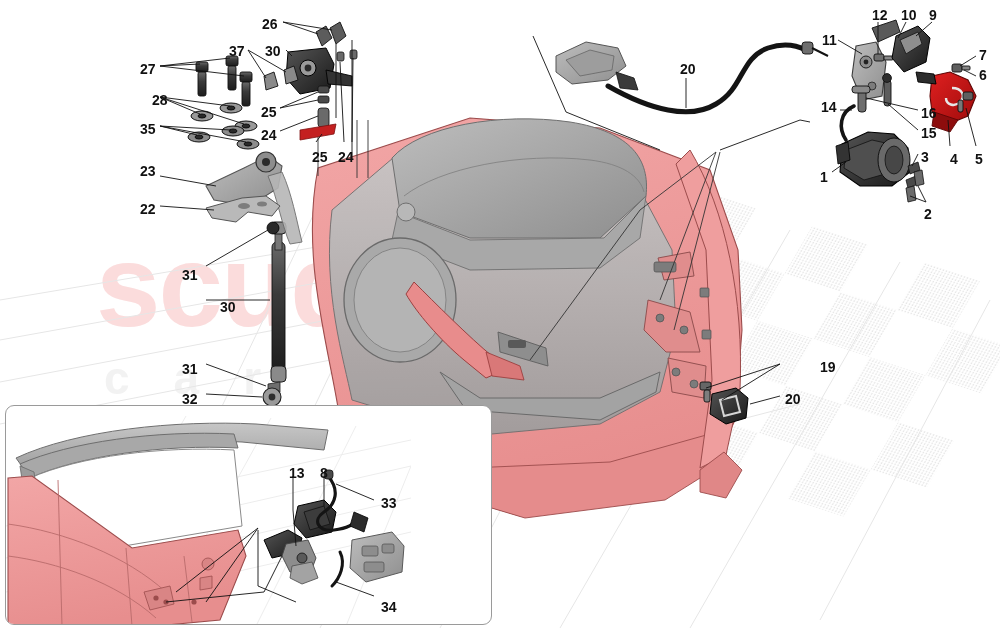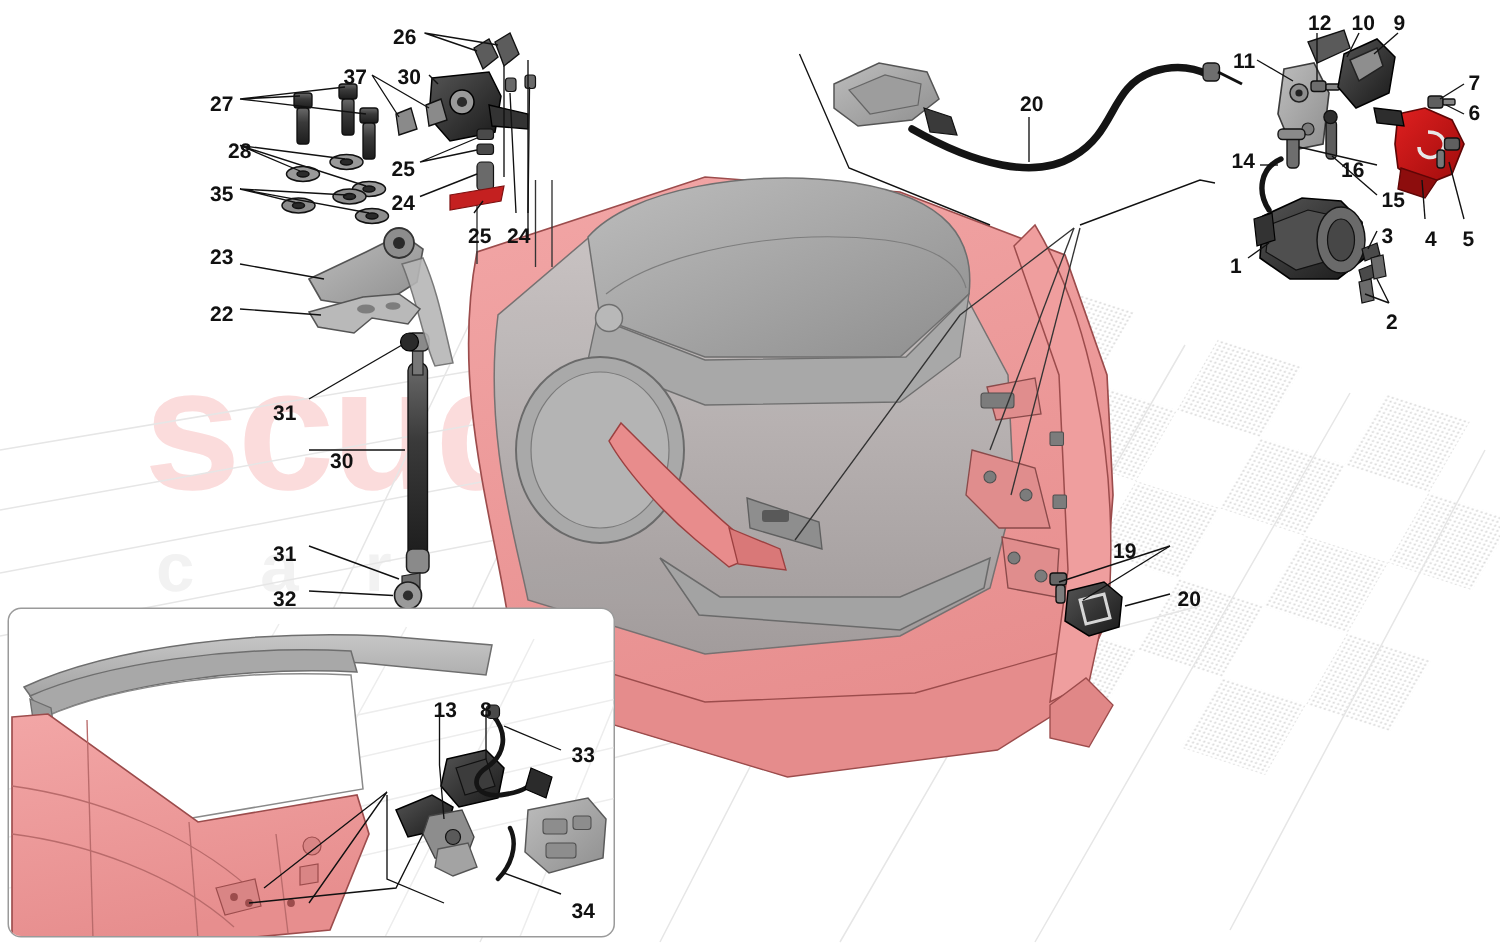--- a/index.html
+++ b/index.html
@@ -15,21 +15,21 @@
           color:#f2f2f2;letter-spacing:44px;line-height:1;white-space:nowrap;
           user-select:none;}
 
   
   .lbl{position:absolute;font-size:14px;font-weight:700;color:#111;
        line-height:1;white-space:nowrap;}
 
   svg.layer{position:absolute;left:0;top:0;width:1000px;height:630px;}
 
   
-  .inset{position:absolute;left:5px;top:405px;width:405px;height:220px;
+  .inset{position:absolute;left:5px;top:405px;width:487px;height:220px;
          border:1.6px solid #9a9a9a;border-radius:9px;background:#fff;
          overflow:hidden;box-sizing:border-box;}
   .inset-lbl{position:absolute;font-size:14px;font-weight:700;color:#111;line-height:1;}
 </style>
 </head>
 <body>
 
 <div id="stage">
 
   <div class="wm-top">scuderia</div>
@@ -377,28 +377,28 @@
       <div class="lbl" style="left: 182px; top: 362px;">31</div>
       <div class="lbl" style="left: 182px; top: 392px;">32</div>
       <div class="lbl" style="left: 680px; top: 62px;">20</div>
       <div class="lbl" style="left: 872px; top: 8px;">12</div>
       <div class="lbl" style="left: 901px; top: 8px;">10</div>
       <div class="lbl" style="left: 929px; top: 8px;">9</div>
       <div class="lbl" style="left: 822px; top: 33px;">11</div>
       <div class="lbl" style="left: 979px; top: 48px;">7</div>
       <div class="lbl" style="left: 979px; top: 68px;">6</div>
       <div class="lbl" style="left: 821px; top: 100px;">14</div>
-      <div class="lbl" style="left: 894px; top: 106px; text-align: right;">16</div>
+      <div class="lbl" style="left: 921px; top: 106px; text-align: right;">16</div>
       <div class="lbl" style="left: 921px; top: 126px;">15</div>
       <div class="lbl" style="left: 921px; top: 150px;">3</div>
       <div class="lbl" style="left: 820px; top: 170px;">1</div>
       <div class="lbl" style="left: 950px; top: 152px;">4</div>
       <div class="lbl" style="left: 975px; top: 152px;">5</div>
       <div class="lbl" style="left: 924px; top: 207px;">2</div>
-      <div class="lbl" style="left: 742px; top: 360px;">19</div>
+      <div class="lbl" style="left: 820px; top: 360px;">19</div>
       <div class="lbl" style="left: 785px; top: 392px;">20</div>
     </div>
 
   <div class="inset">
     <svg class="layer" style="width:405px;height:220px" viewBox="0 0 405 220">
       <g stroke="#ededed" stroke-width="1" fill="none">
         <path d="M0,120 L405,34 M0,152 L405,60 M0,186 L405,92 M0,218 L405,126"></path>
         <path d="M60,220 L180,10 M150,220 L265,12 M250,220 L350,20 M340,220 L405,60"></path>
       </g>
 

